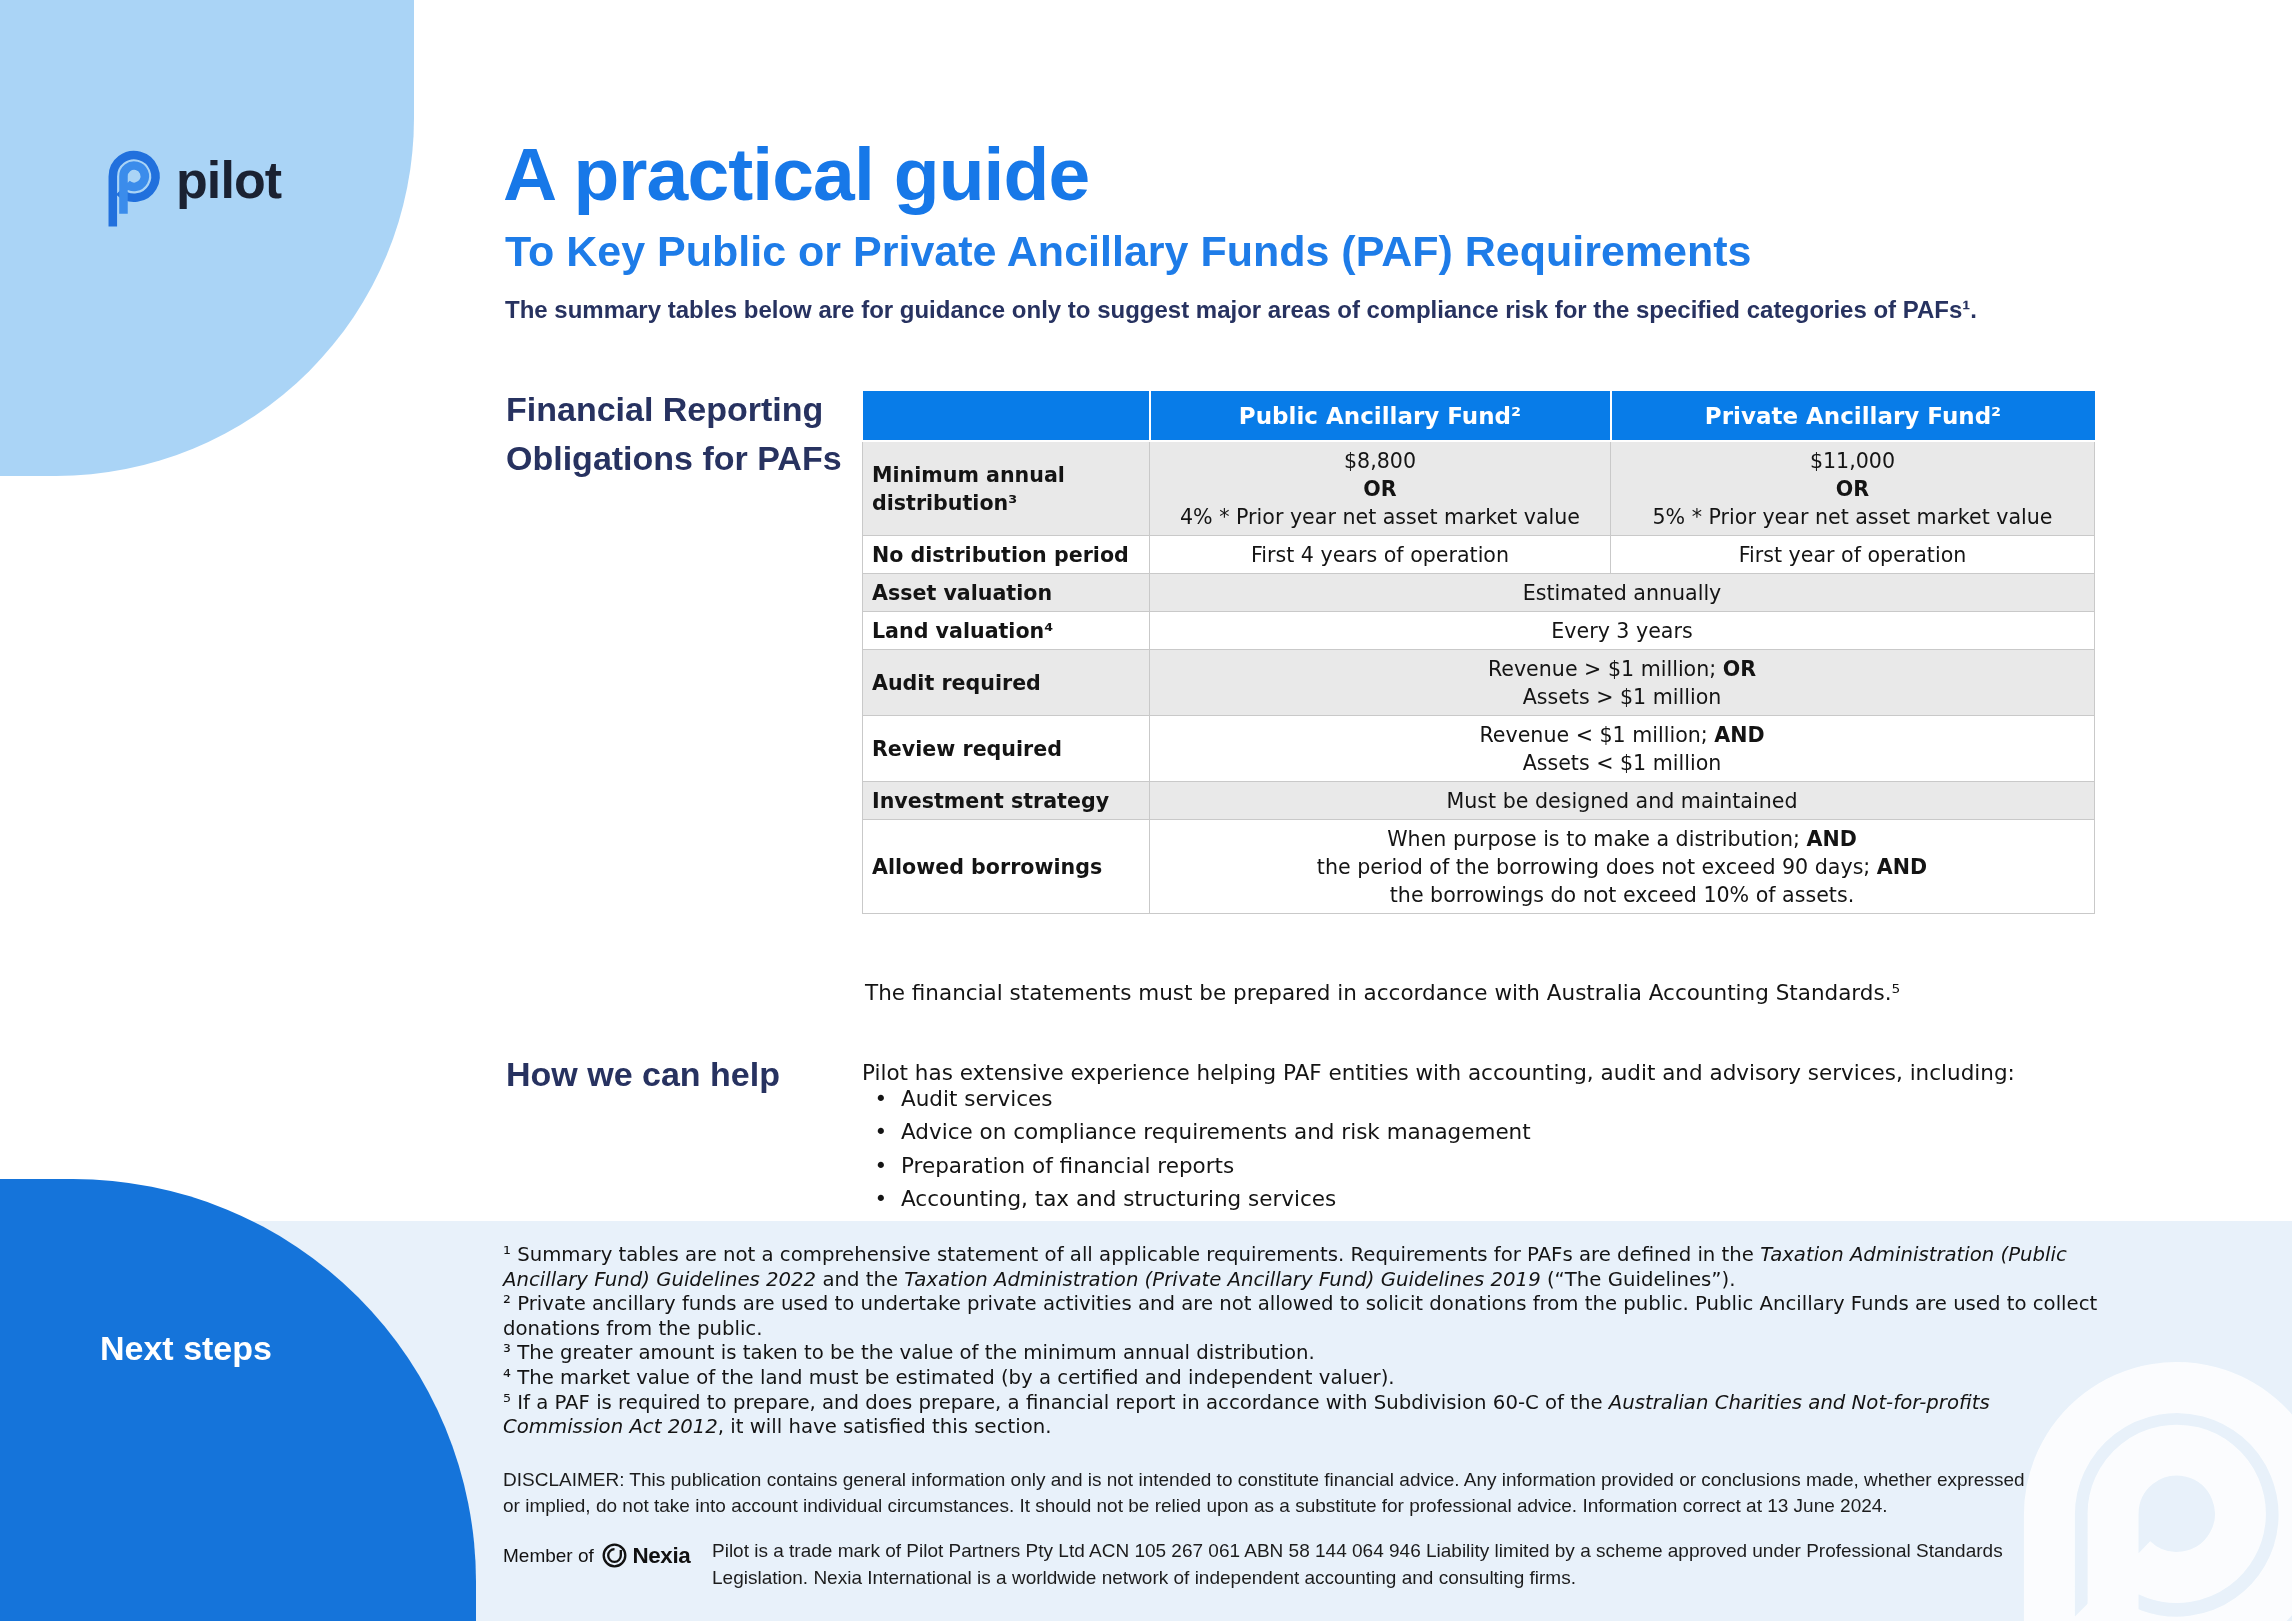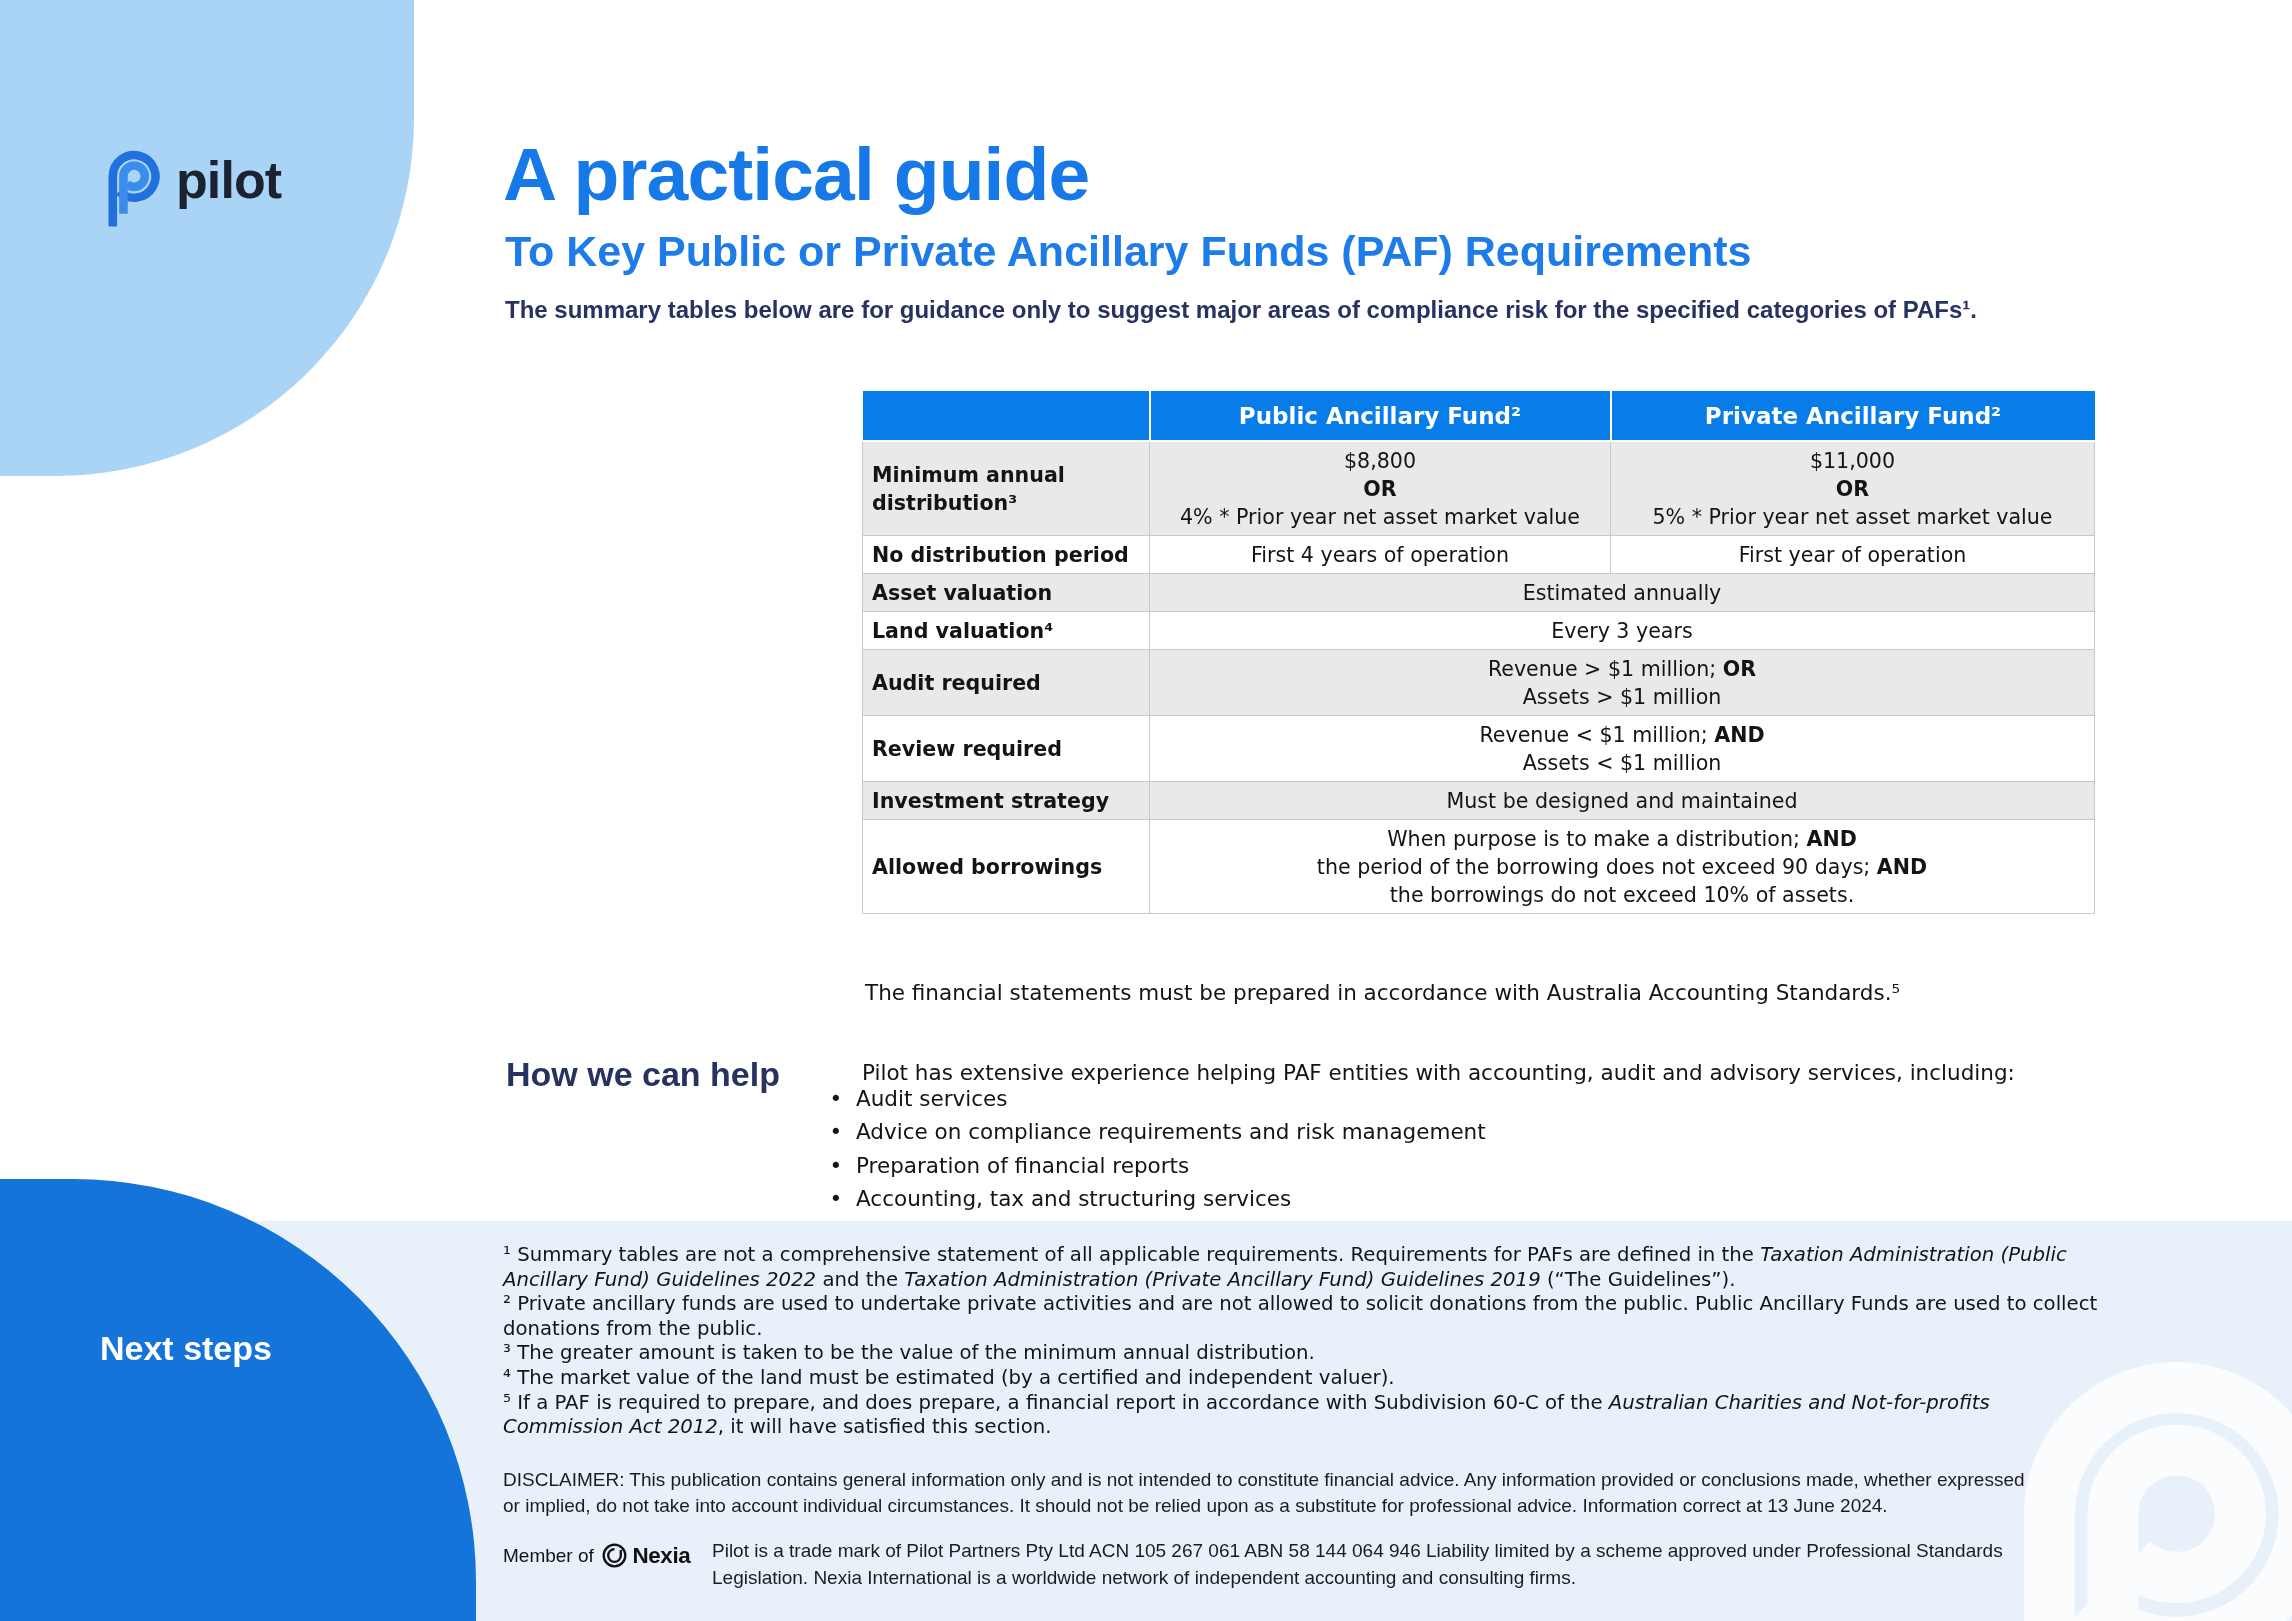--- a/index.html
+++ b/index.html
@@ -44,21 +44,21 @@
   .paf-table td{border:0.9px solid #c9c9c9;padding:4.5px 9px;line-height:28px;font-size:20.6px;}
   .paf-table tbody tr:nth-child(odd){background:#e9e9e9;}
   .paf-table tbody tr:nth-child(even){background:#ffffff;}
   .paf-table td.lbl{font-weight:bold;text-align:left;}
   .paf-table td.val{text-align:center;}
 
   .table-note{position:absolute;left:865px;top:980px;z-index:3;font-size:21.5px;color:#141414;}
 
   
   .help-intro{position:absolute;left:862px;top:1051px;z-index:3;font-size:21.5px;width:1325px;margin-top:9px;}
-  .help-list{position:absolute;left:826px;top:1085px;z-index:3;margin:0;padding:0;list-style:none;}
+  .help-list{position:absolute;left:871px;top:1085px;z-index:3;margin:0;padding:0;list-style:none;}
   .help-list li{position:relative;padding-left:30px;font-size:21.5px;margin-bottom:6.3px;line-height:27px;}
   .help-list li::before{content:"\2022";position:absolute;left:3.6px;top:0;font-size:21.5px;}
 
   
   .footnotes{position:absolute;left:503px;top:1243px;z-index:3;font-size:19.7px;line-height:24.6px;
              color:#141414;white-space:nowrap;}
   .disclaimer{position:absolute;left:503px;top:1467px;z-index:3;font-family:"Liberation Sans",sans-serif;
               font-size:19px;line-height:26px;color:#1c1c1c;white-space:nowrap;}
   .member{position:absolute;left:503px;top:1542px;z-index:3;display:flex;align-items:center;
           font-family:"Liberation Sans",sans-serif;color:#111111;}
@@ -94,20 +94,21 @@
       <path d="M24,156 L24,62 A40,40 0 1 1 35.7,90.3" stroke="#2170dd" stroke-width="16" fill="none"></path>
       <path d="M44,132 L44,62 A20,20 0 1 1 50.1,76.1" stroke="#3b8ceb" stroke-width="16" fill="none"></path>
     </svg>
     <span class="logo-text">pilot</span>
   </div>
 
   <div class="title">A practical guide</div>
   <div class="subtitle">To Key Public or Private Ancillary Funds (PAF) Requirements</div>
   <div class="tagline">The summary tables below are for guidance only to suggest major areas of compliance risk for the specified categories of PAFs¹.</div>
 
+  <div class="section-heading fin-heading">Financial Reporting Obligations for PAFs</div>
 
   <table class="paf-table">
     <colgroup>
         <col style="width:287px">
         <col style="width:461px">
         <col style="width:484px">
       </colgroup>
     <thead>
       <tr>
         <th></th>

